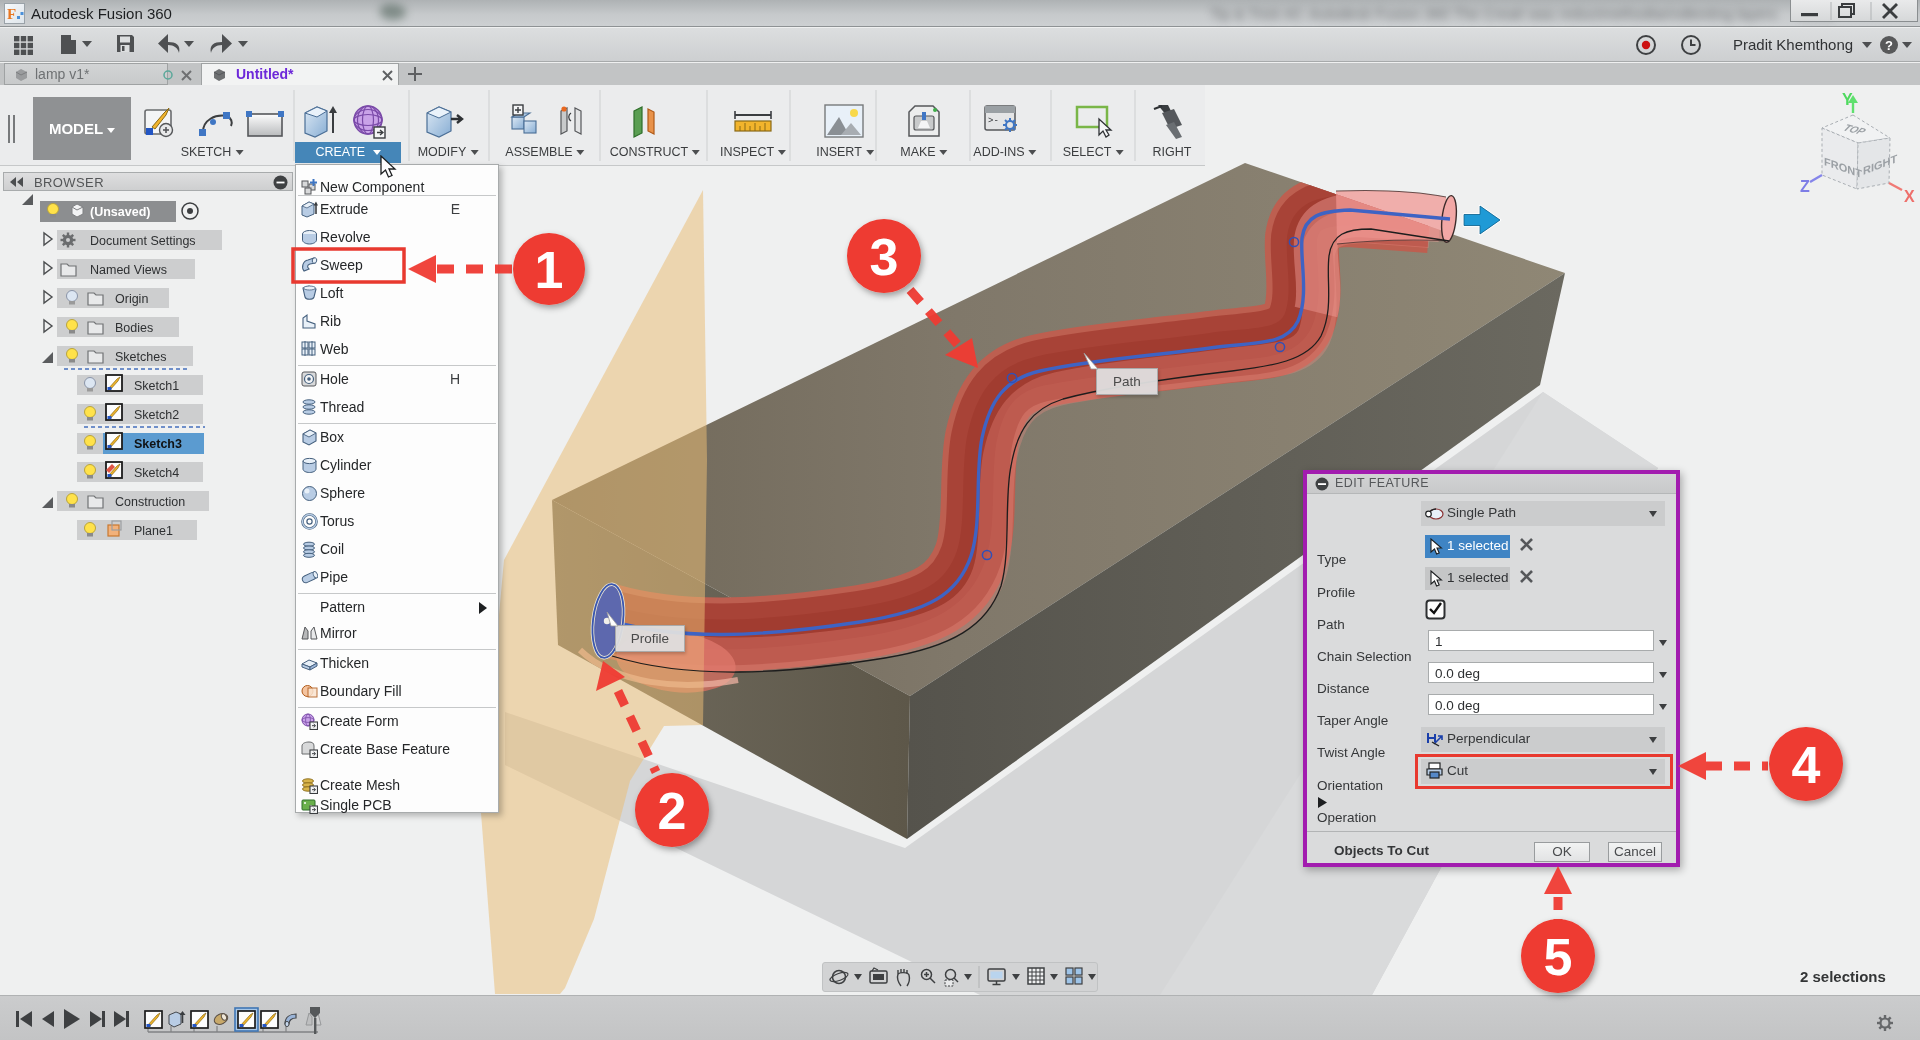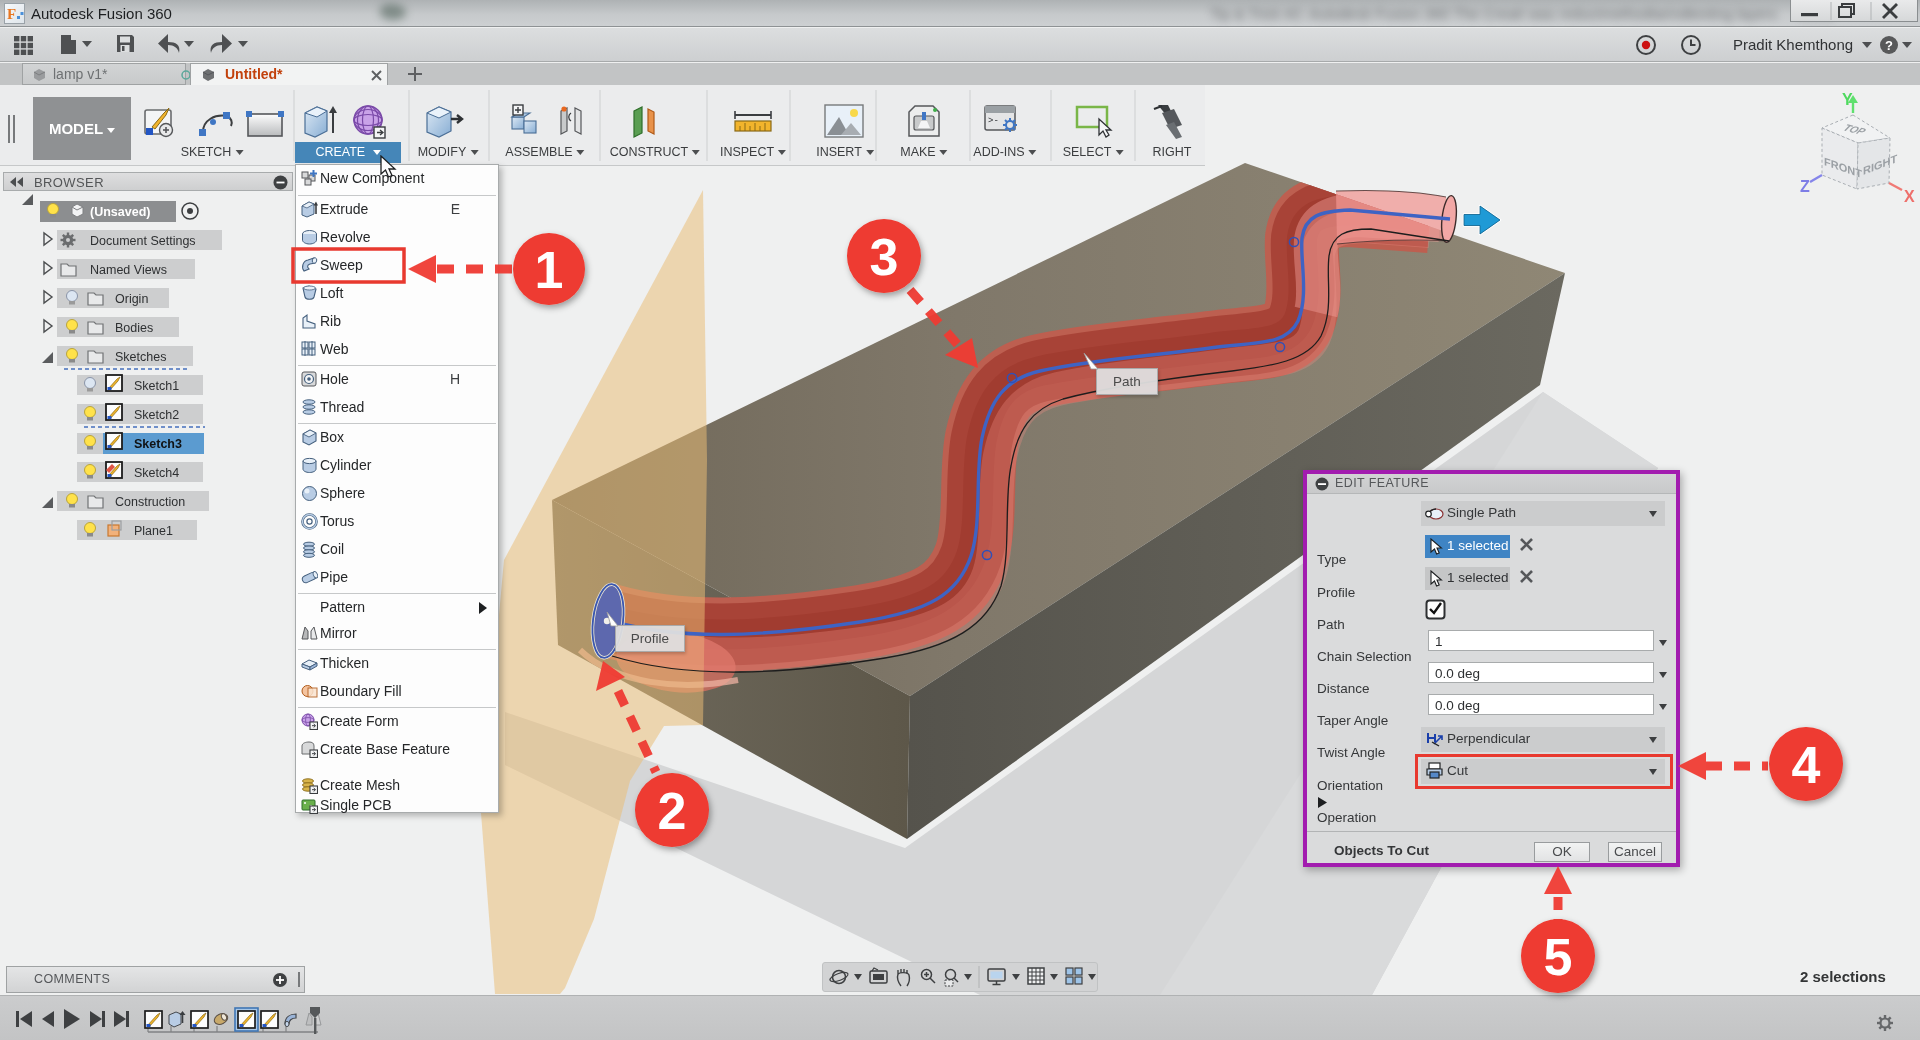--- a/index.html
+++ b/index.html
@@ -13,22 +13,22 @@
   #titlebar .ghost2 { position:absolute; left:380px; top:4px; width:26px; height:16px; background:#3d5248; border-radius:40% 60% 50% 50%; filter:blur(4px); opacity:.5; }
   #fusionlogo { position:absolute; left:4px; top:3px; width:21px; height:21px; background:linear-gradient(135deg,#f6f9fb,#dfe5ea); border:1px solid #9aa2a8; }
   #titletext { position:absolute; left:31px; top:5px; font-size:15px; color:#1d1f21; }
   #winbtns { position:absolute; right:2px; top:0px; width:128px; height:22px; background:linear-gradient(#e9eaeb,#d6d8d9); border:1px solid #8a8e90; border-top:none; display:flex; }
   
   #toolbar { position:absolute; left:0; top:28px; width:1920px; height:34px;
     background:linear-gradient(#dcdedf,#cdcfd1); border-bottom:1px solid #a7aaab; }
   
   #tabrow { position:absolute; left:0; top:63px; width:1920px; height:22px; background:#c2c4c5; }
   .tab { position:absolute; top:0; height:22px; font-size:14px; }
-  #tab1 { left:22px; width:164px; background:linear-gradient(#d2d4d5,#c8cacb); border:1px solid #9fa2a3; color:#6e7173; }
-  #tab2 { left:190px; width:198px; background:#f2f3f3; border:1px solid #9fa2a3; border-bottom:none; color:#c2410c; }
+  #tab1 { left:4px; width:164px; background:linear-gradient(#d2d4d5,#c8cacb); border:1px solid #9fa2a3; color:#6e7173; }
+  #tab2 { left:201px; width:198px; background:#f2f3f3; border:1px solid #9fa2a3; border-bottom:none; color:#6d28d9; }
   
   #ribbon { position:absolute; left:0; top:85px; width:1205px; height:81px; background:#ebeced; border-bottom:1px solid #c6c8c9; }
   #ribbon .grplabel { position:absolute; top:60px; font-size:12.5px; color:#3b3d3f; white-space:nowrap; transform:translateX(-50%); }
   #modelbox { position:absolute; left:33px; top:12px; width:98px; height:63px; background:#8f9193; color:#fff; font-weight:bold; font-size:15px; text-align:center; line-height:63px; }
   #createlbl { position:absolute; left:295px; top:57px; width:106px; height:21px; background:#4586b8; color:#fff; font-size:12.5px; text-align:center; line-height:20px; }
   .caret { display:inline-block; width:0; height:0; border-left:4px solid transparent; border-right:4px solid transparent; border-top:5px solid #4c4e50; vertical-align:middle; margin-left:4px; }
   .caretw { display:inline-block; width:0; height:0; border-left:4px solid transparent; border-right:4px solid transparent; border-top:5px solid #fff; vertical-align:middle; margin-left:4px; }
 </style>
 </head>
 <body>
@@ -254,29 +254,20 @@
     <circle cx="90" cy="361" r="5.5" fill="#ffe24a" stroke="#b9a43c" stroke-width="1"></circle>
         <rect x="87" y="366" width="6" height="3.5" fill="#8a8a8a"></rect>
     <g transform="translate(106,353)">
           <rect x="2" y="5" width="11" height="11" fill="#f2b27c" stroke="#c87830" stroke-width="1.2"></rect>
           <rect x="6" y="1" width="9" height="9" fill="none" stroke="#9c9ea0" stroke-width="1.2"></rect>
         </g>
     <text x="134" y="368">Plane1</text>
   </g>
 </svg>
 
-<div class="abs" style="left:6px;top:966px;width:299px;height:27px;background:linear-gradient(#e4e5e6,#d2d3d4);border:1px solid #9fa2a3;">
-  <span style="position:absolute;left:27px;top:5px;font-size:12.5px;color:#55575a;letter-spacing:.4px;">COMMENTS</span>
-  <svg class="abs" style="right:16px;top:5px;" width="16" height="16">
-        <circle cx="8" cy="8" r="7" fill="#3f4143"></circle>
-        <rect x="4" y="7.1" width="8" height="1.8" fill="#fff"></rect>
-        <rect x="7.1" y="4" width="1.8" height="8" fill="#fff"></rect>
-      </svg>
-  <div class="abs" style="right:4px;top:5px;width:2px;height:15px;background:#77797b;"></div>
-</div>
 <div id="bottombar" class="abs" style="left:0;top:995px;width:1920px;height:45px;background:linear-gradient(#cbcccd,#c3c4c5);border-top:1px solid #b0b2b3;">
   <svg class="abs" style="left:14px;top:10px;" width="120" height="26">
     <g fill="#3e4042">
       <rect x="2" y="5" width="3" height="16"></rect>
           <polygon points="18,5 18,21 6,13"></polygon>
       <polygon points="40,5 40,21 28,13"></polygon>
       <polygon points="50,3 50,23 66,13"></polygon>
       <polygon points="76,5 76,21 88,13"></polygon>
           <rect x="88" y="5" width="3" height="16"></rect>
       <polygon points="100,5 100,21 112,13"></polygon>
@@ -680,21 +671,21 @@
 
 <style>
   #menu { position:absolute; left:295px; top:164px; width:204px; height:649px; background:#fdfdfd; border:1px solid #a8abac; box-shadow:3px 3px 6px rgba(0,0,0,.25); z-index:30; }
   .mi { position:absolute; left:0; width:100%; height:28px; font-size:14px; color:#252729; }
   .mi .lbl { position:absolute; left:24px; top:5px; }
   .mi .ico { position:absolute; left:5px; top:5px; width:17px; height:17px; }
   .mi .sc { position:absolute; right:38px; top:5px; color:#3c3e40; }
   .msep { position:absolute; left:2px; width:198px; height:1px; background:#c6c8c9; }
 </style>
 <div id="menu">
-  <div class="mi" style="top:0;">
+  <div class="mi" style="top:9px;">
         <svg class="ico" width="17" height="17">
           <g fill="#d8d9da" stroke="#55575a" stroke-width="1">
             <rect x="1" y="2" width="6" height="6"></rect>
             <rect x="8" y="5" width="6" height="6"></rect>
             <rect x="4" y="9" width="6" height="6"></rect>
           </g>
           <g stroke="#3f76c4" stroke-width="2">
             <line x1="12.5" y1="0" x2="12.5" y2="7"></line>
             <line x1="9" y1="3.5" x2="16" y2="3.5"></line>
           </g>

